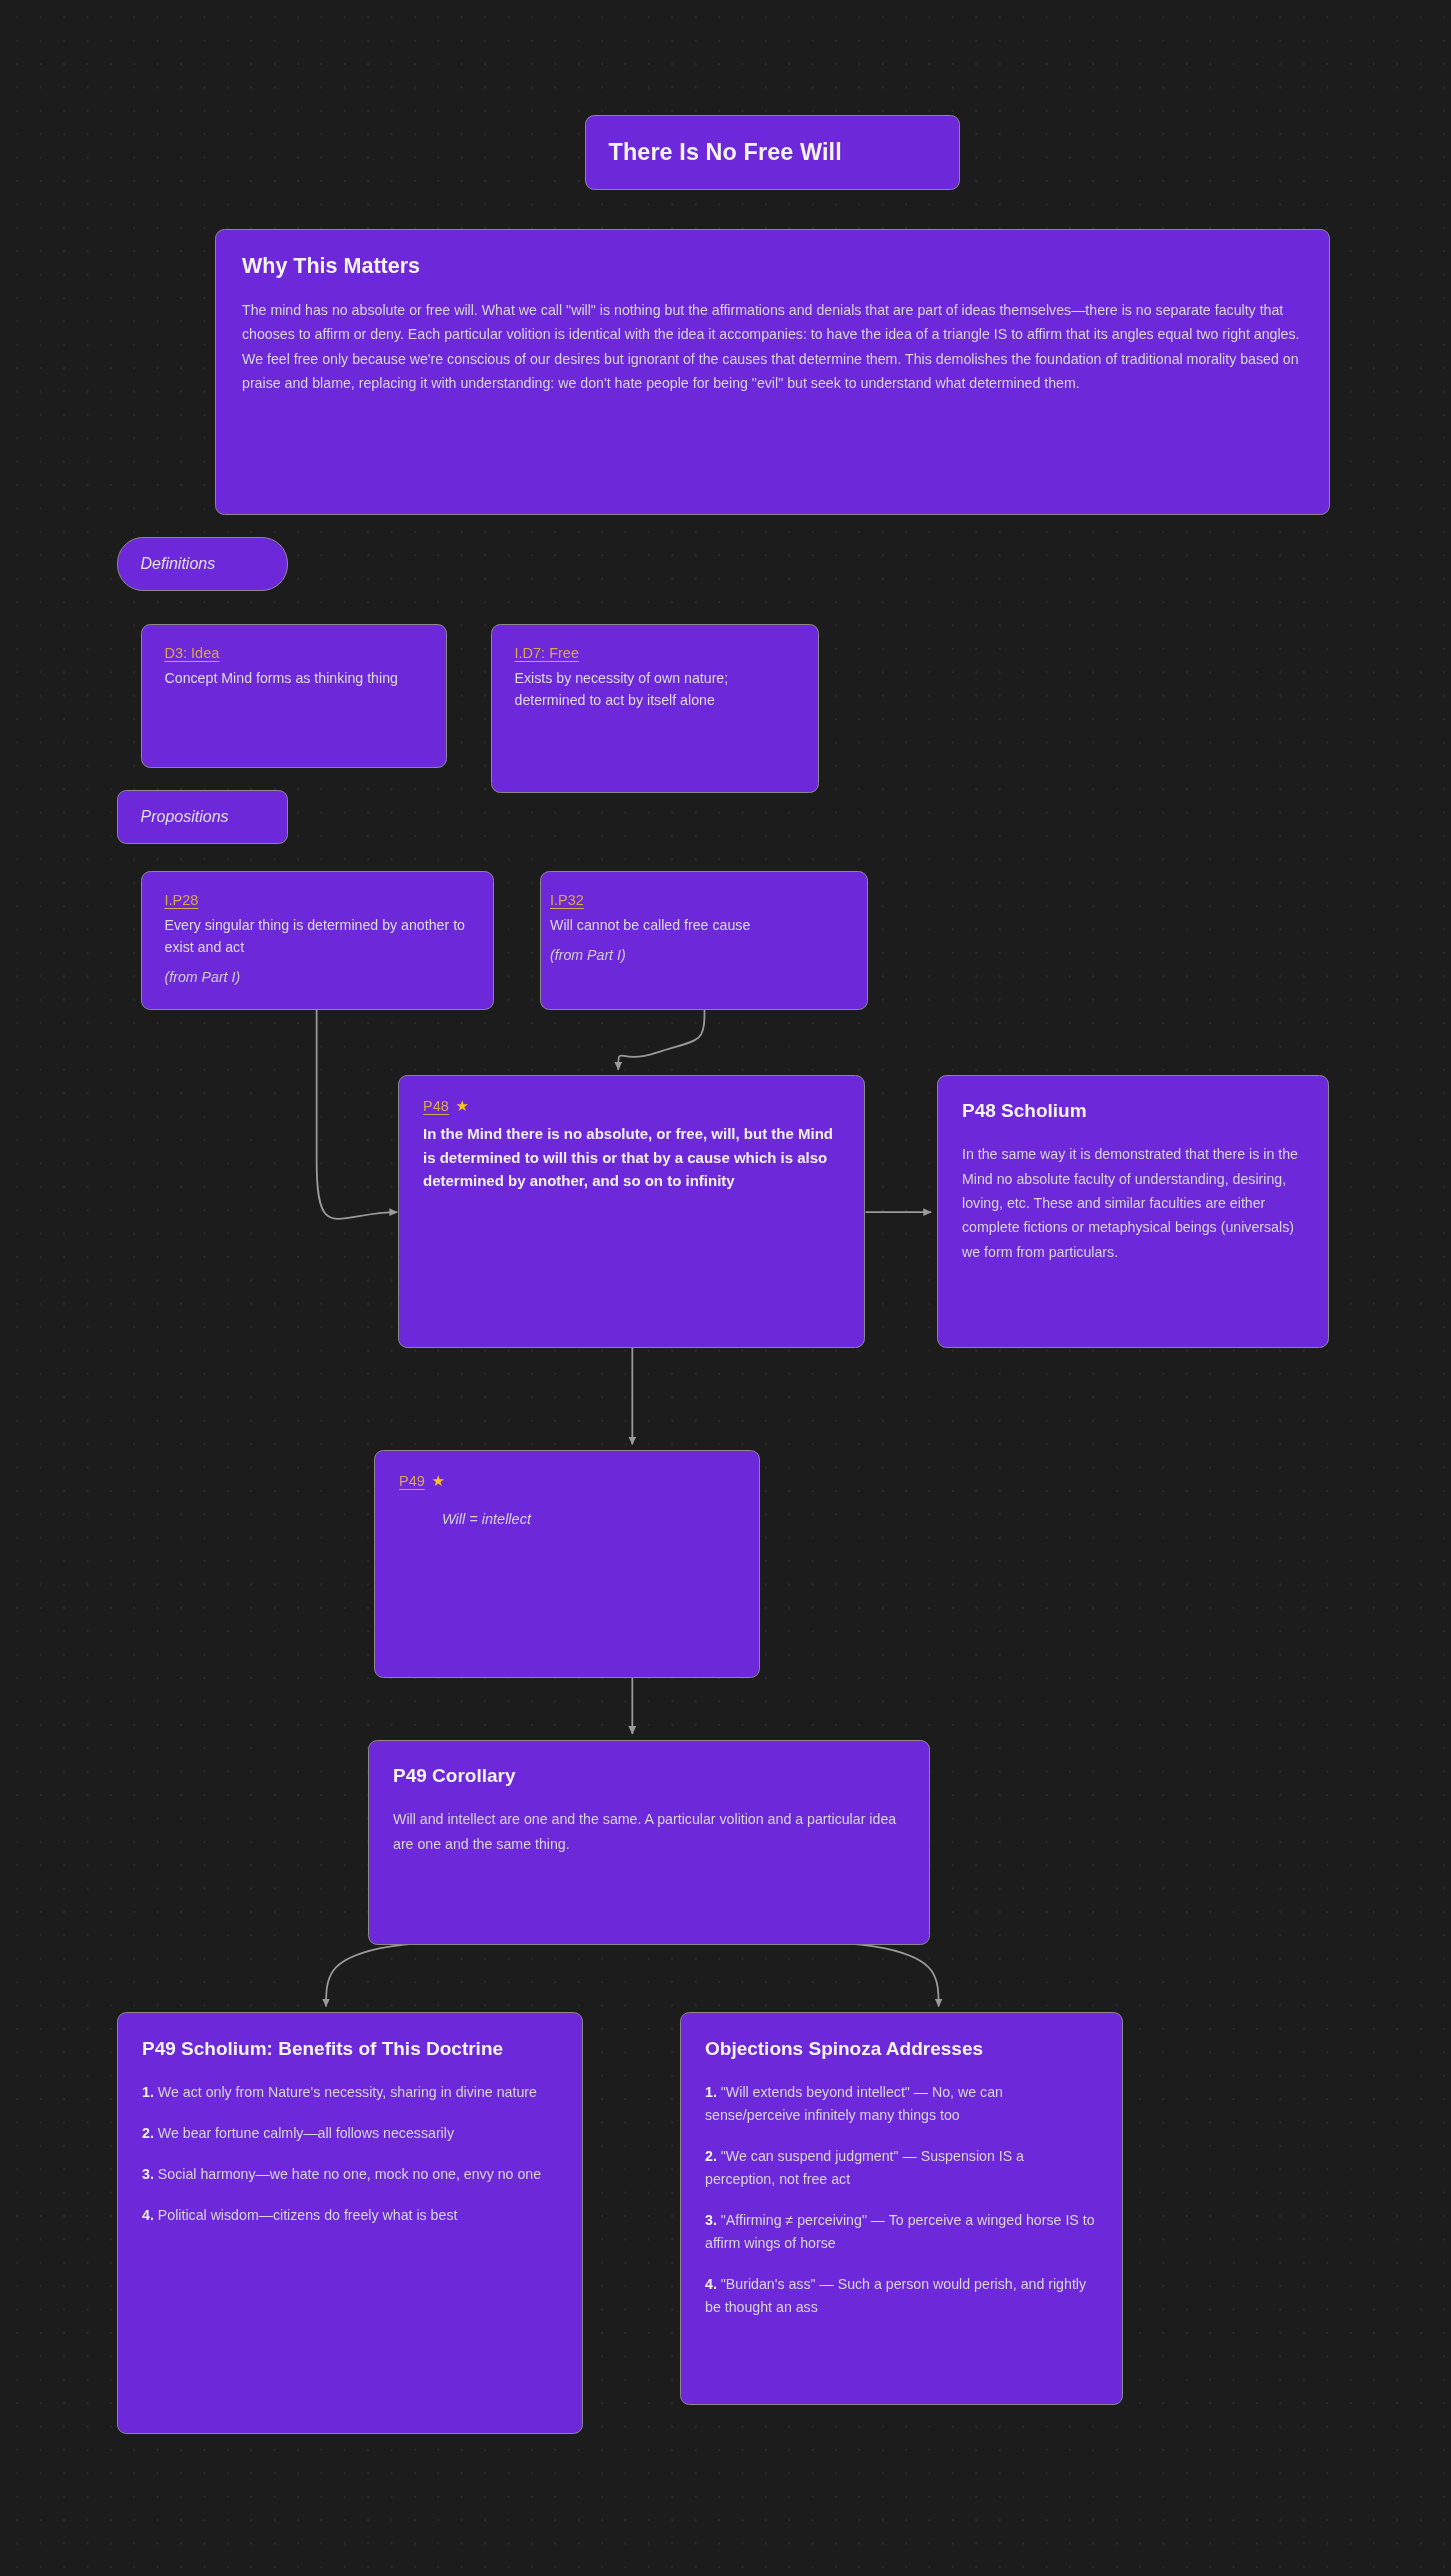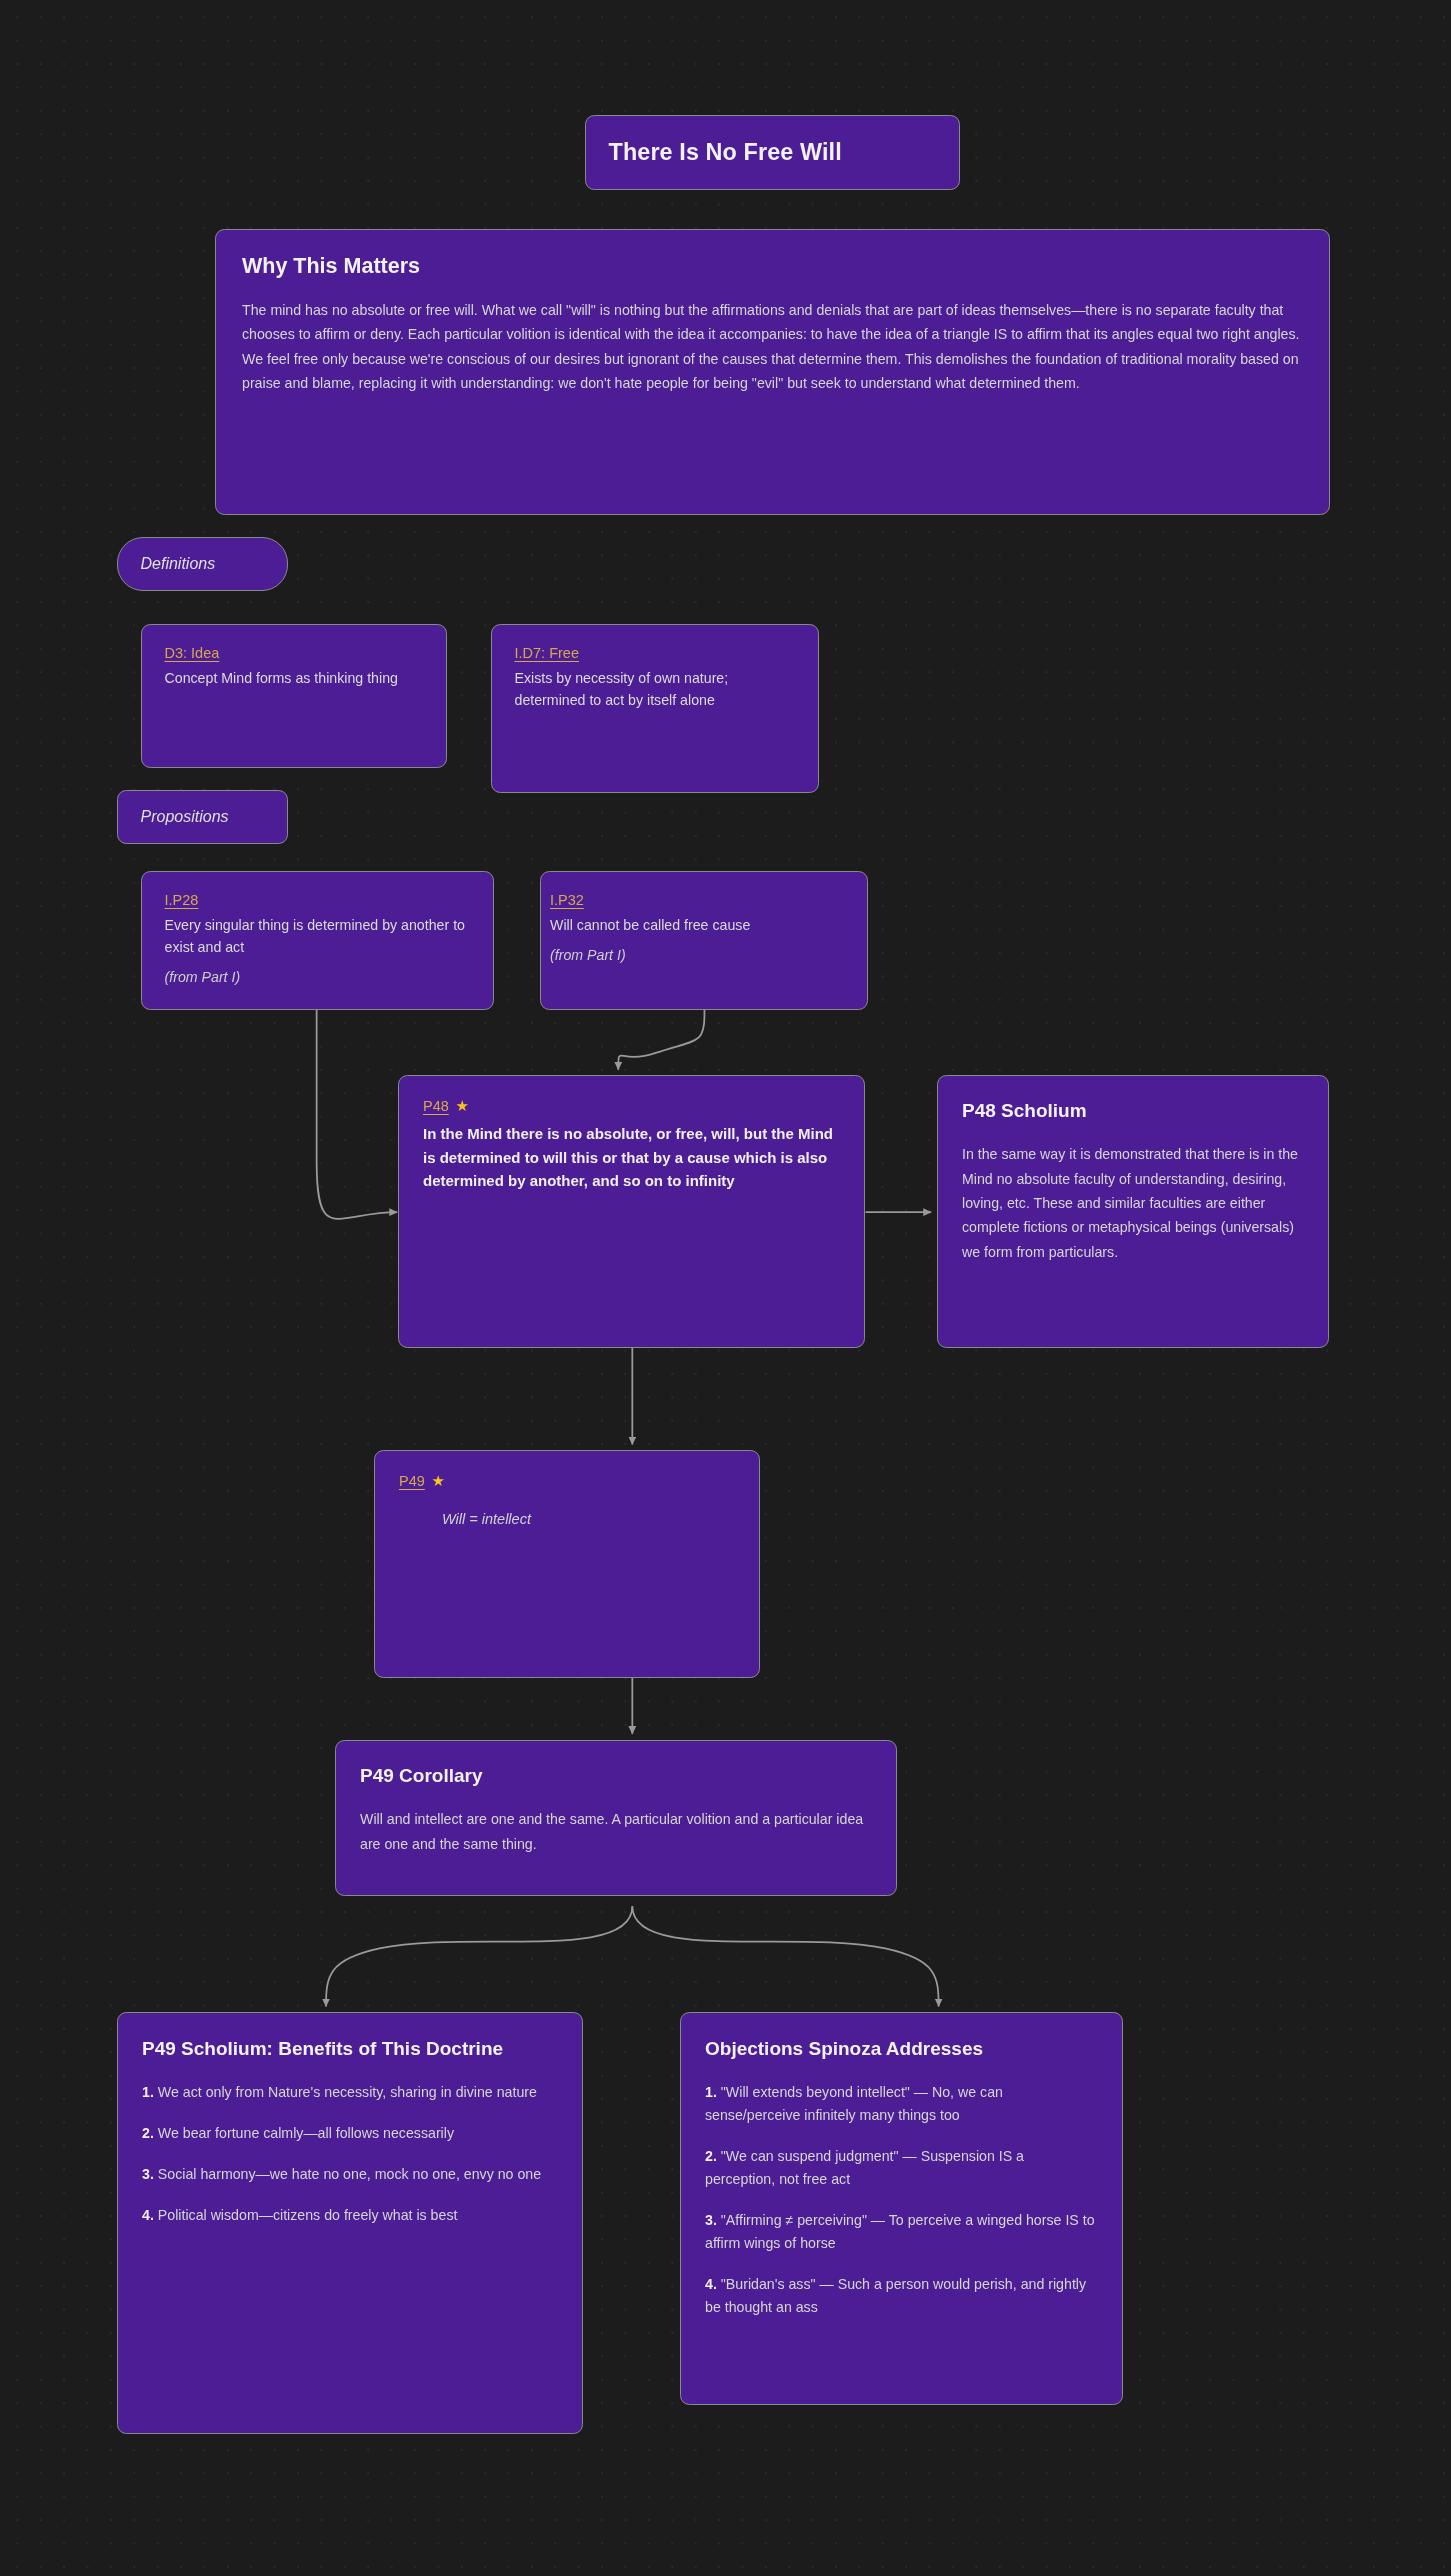--- a/index.html
+++ b/index.html
@@ -13,21 +13,21 @@
     color:#e8e8e8;
     overflow:hidden;
     position:relative;
   }
   #canvas{position:absolute;left:0;top:0;width:1452px;height:2576px;}
   #edges{position:absolute;left:0;top:0;width:1452px;height:2576px;pointer-events:none;}
 
   .node{
     position:absolute;
     box-sizing:border-box;
-    background:#4c1d95;
+    background:#6d28d9;
     border:0.9px solid #8a8a8a;
     border-radius:9.4px;
   }
 
   
   .title-node{
     left:585px;top:115px;width:375px;height:75px;
     display:flex;align-items:center;padding:0 22.5px;
   }
   .title-node .t{font-size:23.4px;font-weight:bold;color:#f2f2f2;letter-spacing:0.1px;}
@@ -66,21 +66,21 @@
   .keyprop .star{font-size:15px;color:#f5c518;margin-left:6.6px;
     text-decoration:none;display:inline-block;vertical-align:-0.9px;}
   .keyprop .labelrow{margin-bottom:6.6px;}
   .keyprop .body{font-size:15px;font-weight:bold;line-height:1.58;color:#f0f0f0;}
   .keyprop .note{font-size:14.5px;font-style:italic;color:#d2d2d2;margin-top:20.6px;margin-left:43px;}
 
   
   .card .h{font-size:19px;font-weight:bold;color:#f2f2f2;line-height:1.3;}
   .card .p{font-size:14.2px;line-height:1.72;color:#d6d6d6;margin-top:19px;}
   .n-p48sch{left:937px;top:1075px;width:392px;height:273px;padding:22.5px 24px;}
-  .n-p49cor{left:335px;top:1740px;width:562px;height:156px;padding:22.5px 24px;}
+  .n-p49cor{left:368px;top:1740px;width:562px;height:205px;padding:22.5px 24px;}
 
   
   .listcard .h{font-size:19px;font-weight:bold;color:#f2f2f2;line-height:1.32;}
   .listcard .items{margin-top:20.6px;}
   .listcard .li{font-size:14.2px;line-height:1.62;color:#d6d6d6;margin-bottom:18px;}
   .listcard .li:last-child{margin-bottom:0;}
   .listcard .li b{color:#f0f0f0;font-weight:bold;}
   .n-benefits  {left:117px;top:2012px;width:466px;height:422px;padding:22.5px 24px;}
   .n-objections{left:680px;top:2012px;width:443px;height:393px;padding:22.5px 24px;}
 </style>

